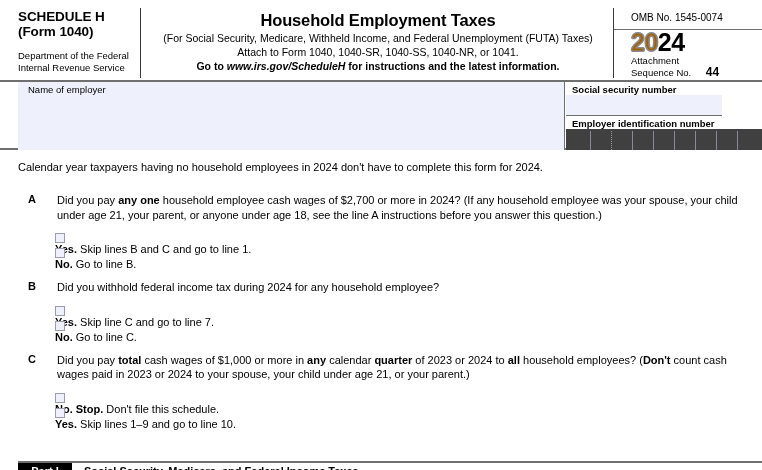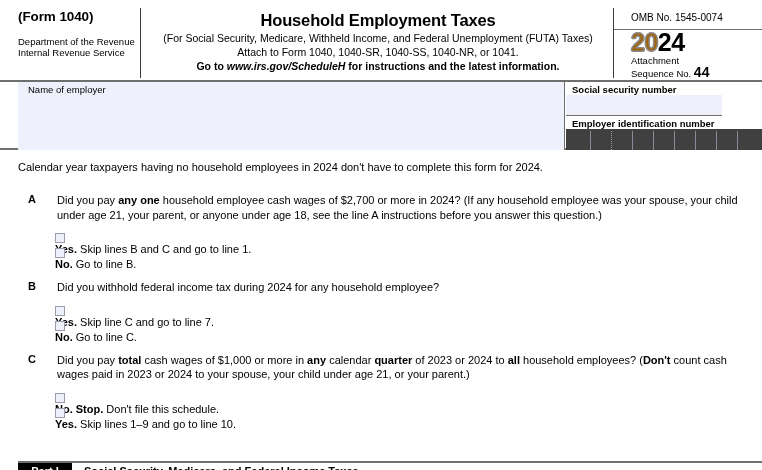--- a/index.html
+++ b/index.html
@@ -116,22 +116,23 @@
       -1px 0 #8c8c8c, 1px 0 #8c8c8c,
       0 -1px #8c8c8c, 0 1px #8c8c8c;
   }
   .year-solid { color: #000000; }
   .attach-seq {
     font-size: 9.5px;
     line-height: 10.5px;
     margin-top: 1px;
   }
   .attach-seq .seqno {
-    font-size: 14px;
-    font-weight: bold;
+    font-size: 12px;
+    font-weight: bold;
+    margin-left: 12px;
   }
 
   
   .id-block {
     position: relative;
     width: 762px;
     height: 68px;
     border-bottom: 2px solid #6f6f6f;
   }
   .name-cell {
@@ -275,24 +276,25 @@
     white-space: nowrap;
   }
 </style>
 </head>
 <body>
 
 <div class="form-header">
 
   <div class="hdr-left">
     <div class="sched-title">
+      <div>SCHEDULE H</div>
       <div>(Form 1040)</div>
     </div>
     <div class="dept-lines">
-      <div>Department of the Revenue</div>
+      <div>Department of the Federal</div>
       <div>Internal Revenue Service</div>
     </div>
   </div>
 
   <div class="hdr-div-left"></div>
 
   <div class="hdr-center">
     <div class="main-title">Household Employment Taxes</div>
     <div class="sub-paren">(For Social Security, Medicare, Withheld Income, and Federal Unemployment (FUTA) Taxes)</div>
     <div class="attach-line">Attach to Form 1040, 1040-SR, 1040-SS, 1040-NR, or 1041.</div>

